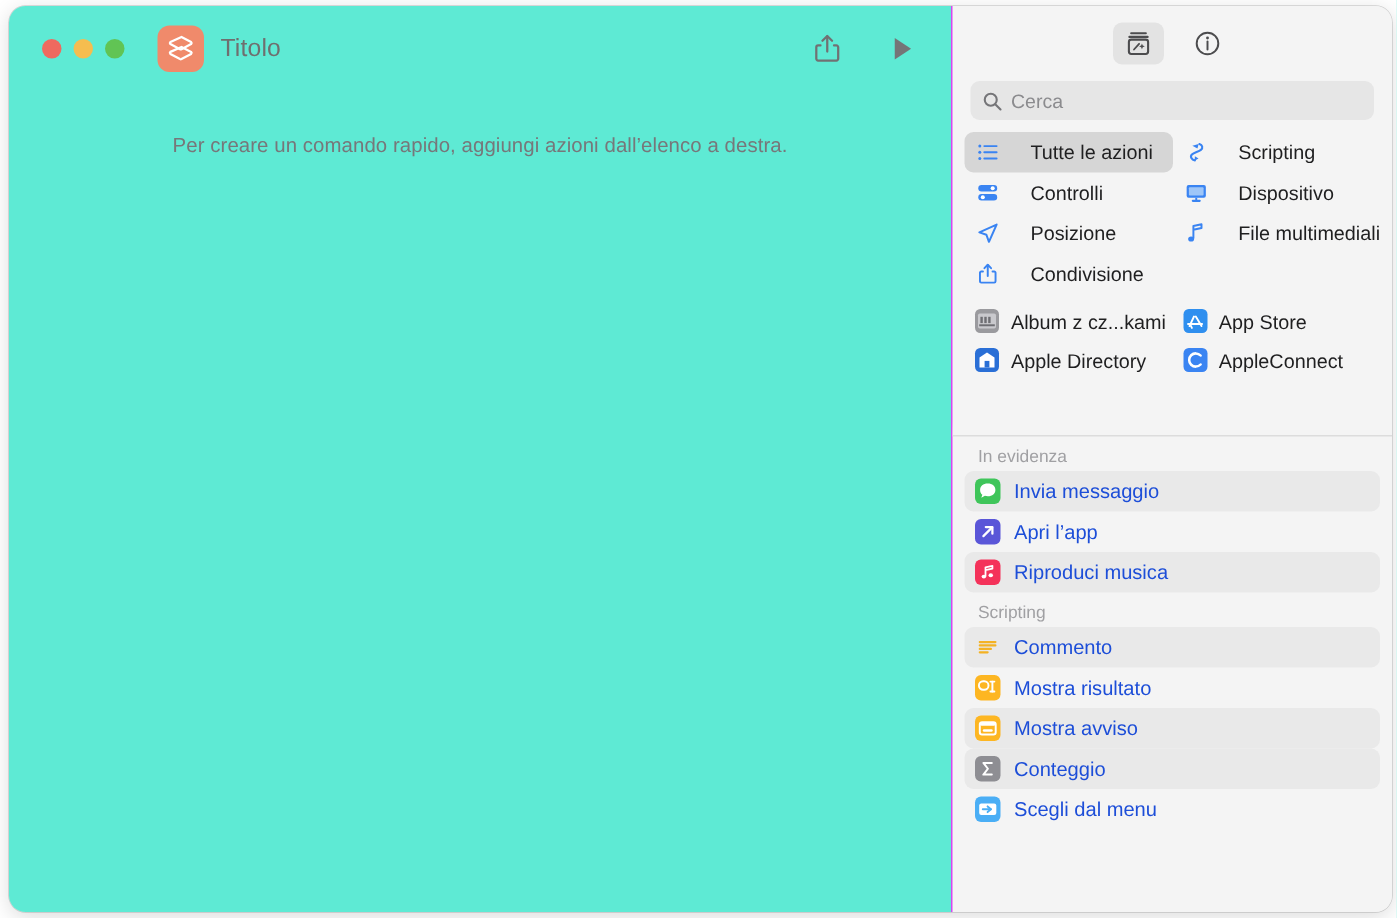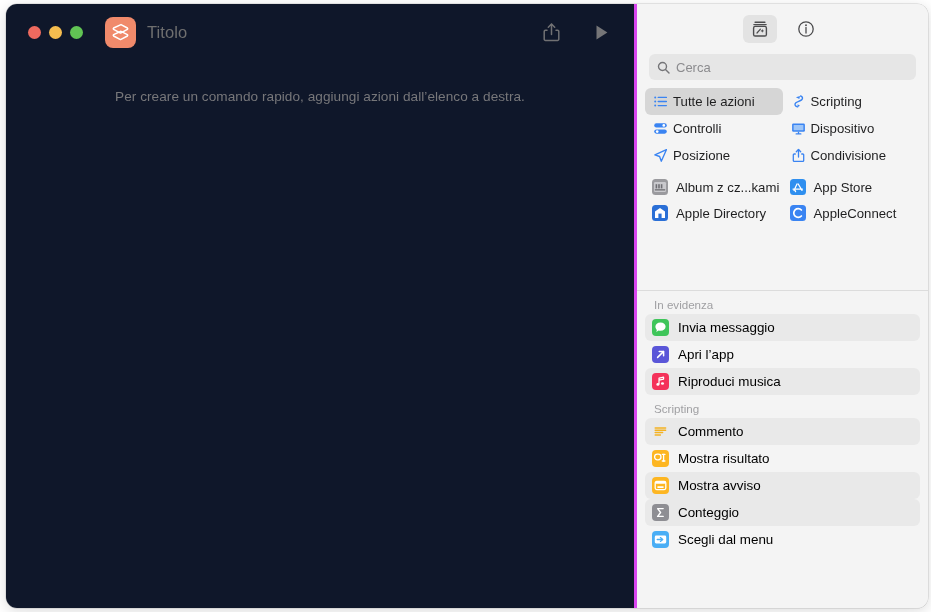--- a/index.html
+++ b/index.html
@@ -25,21 +25,21 @@
     box-shadow: 0 0 0 0.5px rgba(0,0,0,0.16), 0 3px 14px rgba(0,0,0,0.14);
     overflow: hidden;
     display: flex;
   }
 
   
   .editor-pane {
     position: relative;
     width: 628px;
     height: 100%;
-    background: #0f172a;
+    background: #5eead4;
     flex: 0 0 628px;
   }
   .titlebar {
     position: relative;
     height: 56px;
     display: flex;
     align-items: center;
     padding: 0 16px 0 16px;
   }
   .traffic {
@@ -93,21 +93,21 @@
     letter-spacing: 0.05px;
   }
 
   
   .library-pane {
     position: relative;
     width: 294px;
     flex: 0 0 294px;
     height: 100%;
     background: #f4f4f4;
-    border-left: 3px solid #d946ef;
+    border-left: 1px solid #d946ef;
     display: flex;
     flex-direction: column;
   }
   .lib-toolbar {
     height: 50px;
     display: flex;
     align-items: center;
     justify-content: center;
     gap: 12px;
     flex: 0 0 50px;
@@ -144,21 +144,21 @@
   }
   .cat-grid {
     display: grid;
     grid-template-columns: 1fr 1fr;
     column-gap: 0px;
     row-gap: 0px;
   }
   .cat-item {
     display: flex;
     align-items: center;
-    gap: 4px;
+    gap: 20px;
     height: 27px;
     padding: 0 7px;
     border-radius: 6px;
     font-size: 13.2px;
     color: #1f1f20;
     white-space: nowrap;
     overflow: hidden;
   }
   .cat-item.selected { background: #d6d6d6; }
   .cat-ico {
@@ -216,21 +216,21 @@
     padding: 0 8px 0 8px;
   }
   .act-row {
     display: flex;
     align-items: center;
     gap: 9px;
     height: 27px;
     padding: 0 7px;
     border-radius: 6px;
     font-size: 13.4px;
-    color: #000000;
+    color: #1d4ed8;
     white-space: nowrap;
   }
   .act-row.alt { background: #e9e9e9; }
   .act-ico {
     width: 17px; height: 17px;
     flex: 0 0 17px;
     border-radius: 4px;
     display: flex; align-items: center; justify-content: center;
     overflow: hidden;
   }
@@ -366,20 +366,29 @@
 
           <div class="cat-item">
             <span class="cat-ico">
               <svg width="15" height="15" viewBox="0 0 15 15">
                 <path d="M13.4 1.7 L1.9 6.9 L6.6 8.5 L8.3 13.2 Z" fill="none" stroke="#3a84f2" stroke-width="1.35" stroke-linejoin="round"></path>
               </svg>
             </span>
             <span>Posizione</span>
           </div>
 
+          <div class="cat-item">
+            <span class="cat-ico">
+              <svg width="15" height="15" viewBox="0 0 15 15">
+                <path d="M5.6 11.0 L5.6 2.7 L11.0 1.5 L11.0 4.0 L5.6 5.2" fill="none" stroke="#3a84f2" stroke-width="1.3" stroke-linejoin="round"></path>
+                <ellipse cx="4.1" cy="11.3" rx="2.0" ry="1.7" fill="#3a84f2"></ellipse>
+              </svg>
+            </span>
+            <span>File multimediali</span>
+          </div>
 
           <div class="cat-item">
             <span class="cat-ico">
               <svg width="15" height="15" viewBox="0 0 15 15">
                 <path d="M7.5 1.6 L7.5 9.0" fill="none" stroke="#3a84f2" stroke-width="1.3" stroke-linecap="round"></path>
                 <path d="M5.3 3.8 L7.5 1.5 L9.7 3.8" fill="none" stroke="#3a84f2" stroke-width="1.3" stroke-linecap="round" stroke-linejoin="round"></path>
                 <path d="M4.3 6.0 L3.2 6.0 A0.9 0.9 0 0 0 2.3 6.9 L2.3 12.5 A0.9 0.9 0 0 0 3.2 13.4
                          L11.8 13.4 A0.9 0.9 0 0 0 12.7 12.5 L12.7 6.9 A0.9 0.9 0 0 0 11.8 6.0 L10.7 6.0" fill="none" stroke="#3a84f2" stroke-width="1.3" stroke-linecap="round" stroke-linejoin="round"></path>
               </svg>
             </span>

